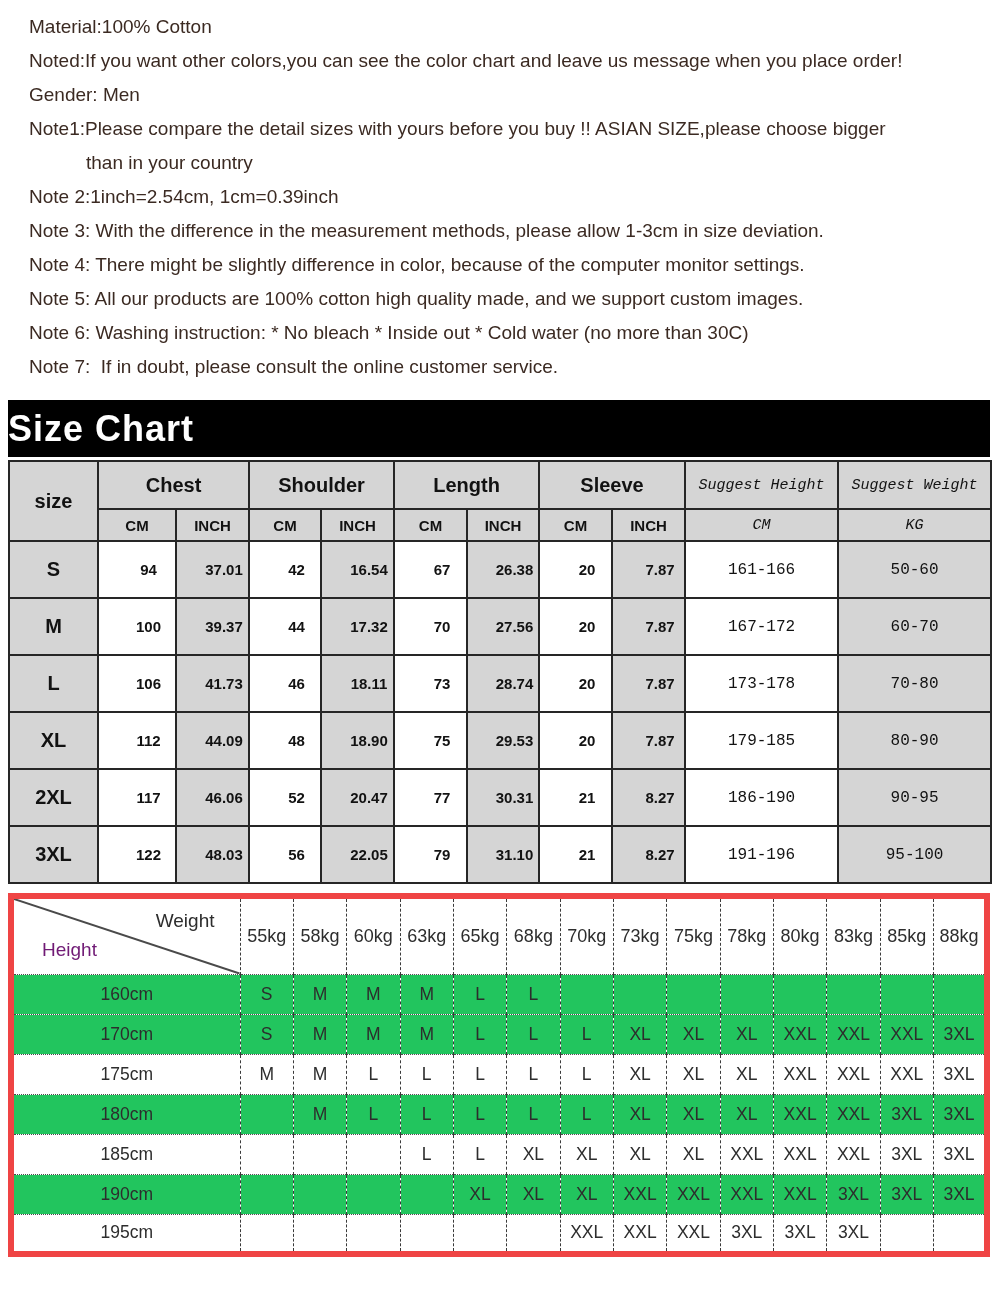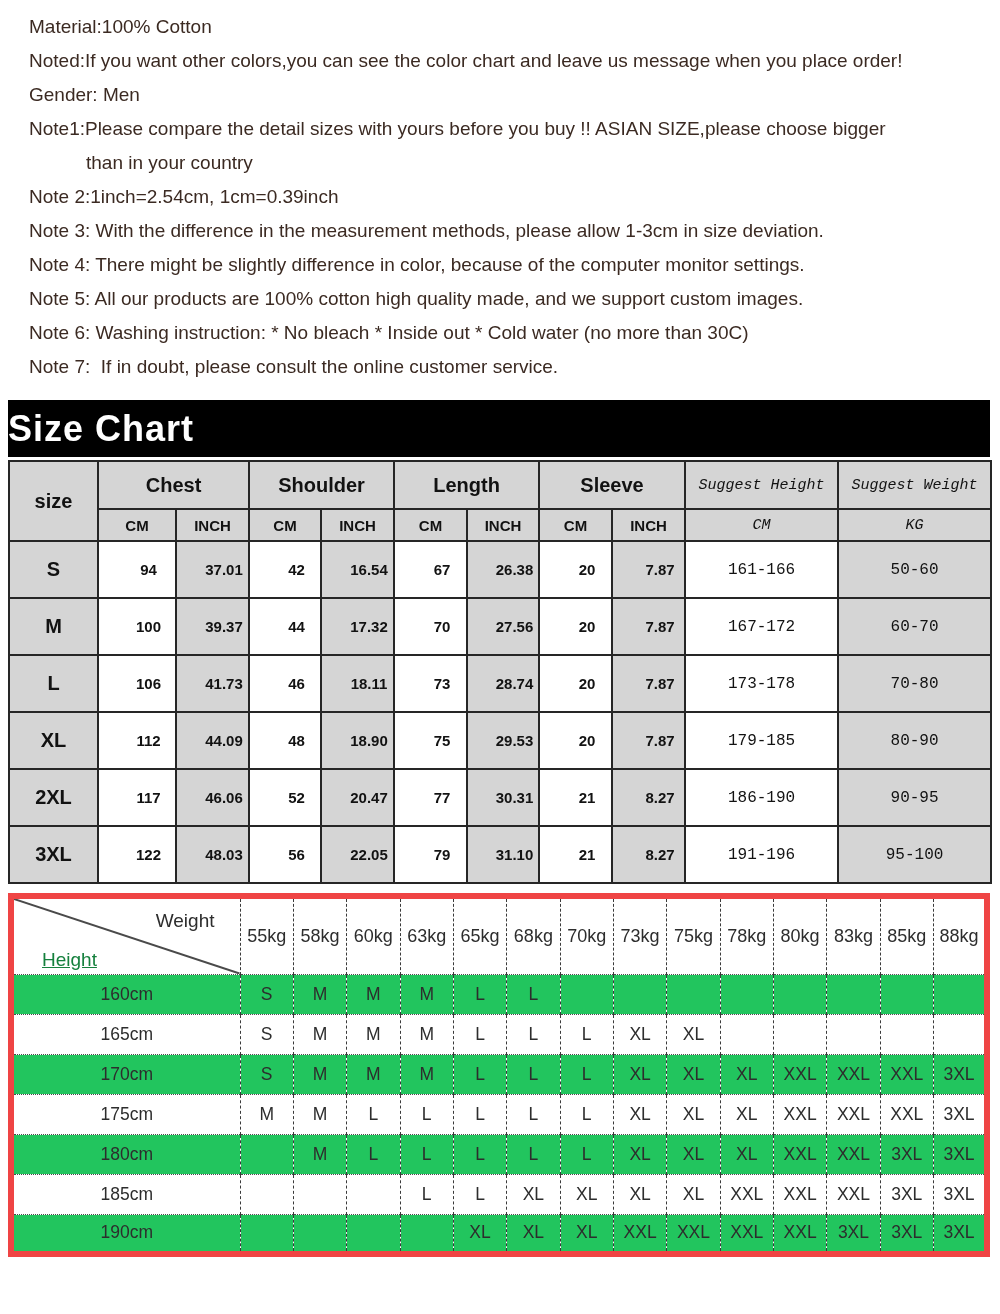--- a/index.html
+++ b/index.html
@@ -51,21 +51,21 @@
     border-left:1px dashed #3a3a3a; border-top:1px dotted #4a4a4a;
     text-align:center; vertical-align:middle; color:#2d2d2d;
     font-weight:normal; overflow:hidden;
   }
   .hw-table thead th { height:78px; font-size:18px; background:#fff; }
   .hw-table tbody td { height:40px; font-size:17.5px; background:#fff; }
   .hw-table tr.blue td { background:#22c55e; }
   .corner { position:relative; }
   .corner svg { position:absolute; left:0; top:0; width:100%; height:100%; }
   .corner .w-lbl { position:absolute; top:11px; right:25px; font-size:19px; color:#2d2d2d; }
-  .corner .h-lbl { position:absolute; bottom:3px; left:28px; font-size:19px; color:#15803d;text-decoration:underline; }
+  .corner .h-lbl { position:absolute; bottom:13px; left:28px; font-size:19px; color:#701a75; }
 </style>
 </head>
 <body>
 
 <div class="notes">
   <div class="note-line">Material:100% Cotton</div>
   <div class="note-line">Noted:If you want other colors,you can see the color chart and leave us message when you place order!</div>
   <div class="note-line">Gender: Men</div>
   <div class="note-line">Note1:Please compare the detail sizes with yours before you buy !! ASIAN SIZE,please choose bigger</div>
   <div class="note-line indent">than in your country</div>
@@ -242,37 +242,20 @@
         <td>L</td>
         <td></td>
         <td></td>
         <td></td>
         <td></td>
         <td></td>
         <td></td>
         <td></td>
         <td></td>
       </tr>
-      <tr>
-        <td>165cm</td>
-        <td>S</td>
-        <td>M</td>
-        <td>M</td>
-        <td>M</td>
-        <td>L</td>
-        <td>L</td>
-        <td>L</td>
-        <td>XL</td>
-        <td>XL</td>
-        <td></td>
-        <td></td>
-        <td></td>
-        <td></td>
-        <td></td>
-      </tr>
       <tr class="blue">
         <td>170cm</td>
         <td>S</td>
         <td>M</td>
         <td>M</td>
         <td>M</td>
         <td>L</td>
         <td>L</td>
         <td>L</td>
         <td>XL</td>
@@ -344,14 +327,31 @@
         <td>XL</td>
         <td>XL</td>
         <td>XXL</td>
         <td>XXL</td>
         <td>XXL</td>
         <td>XXL</td>
         <td>3XL</td>
         <td>3XL</td>
         <td>3XL</td>
       </tr>
+      <tr>
+        <td>195cm</td>
+        <td></td>
+        <td></td>
+        <td></td>
+        <td></td>
+        <td></td>
+        <td></td>
+        <td>XXL</td>
+        <td>XXL</td>
+        <td>XXL</td>
+        <td>3XL</td>
+        <td>3XL</td>
+        <td>3XL</td>
+        <td></td>
+        <td></td>
+      </tr>
     </tbody>
 </table>
 
 </body></html>

